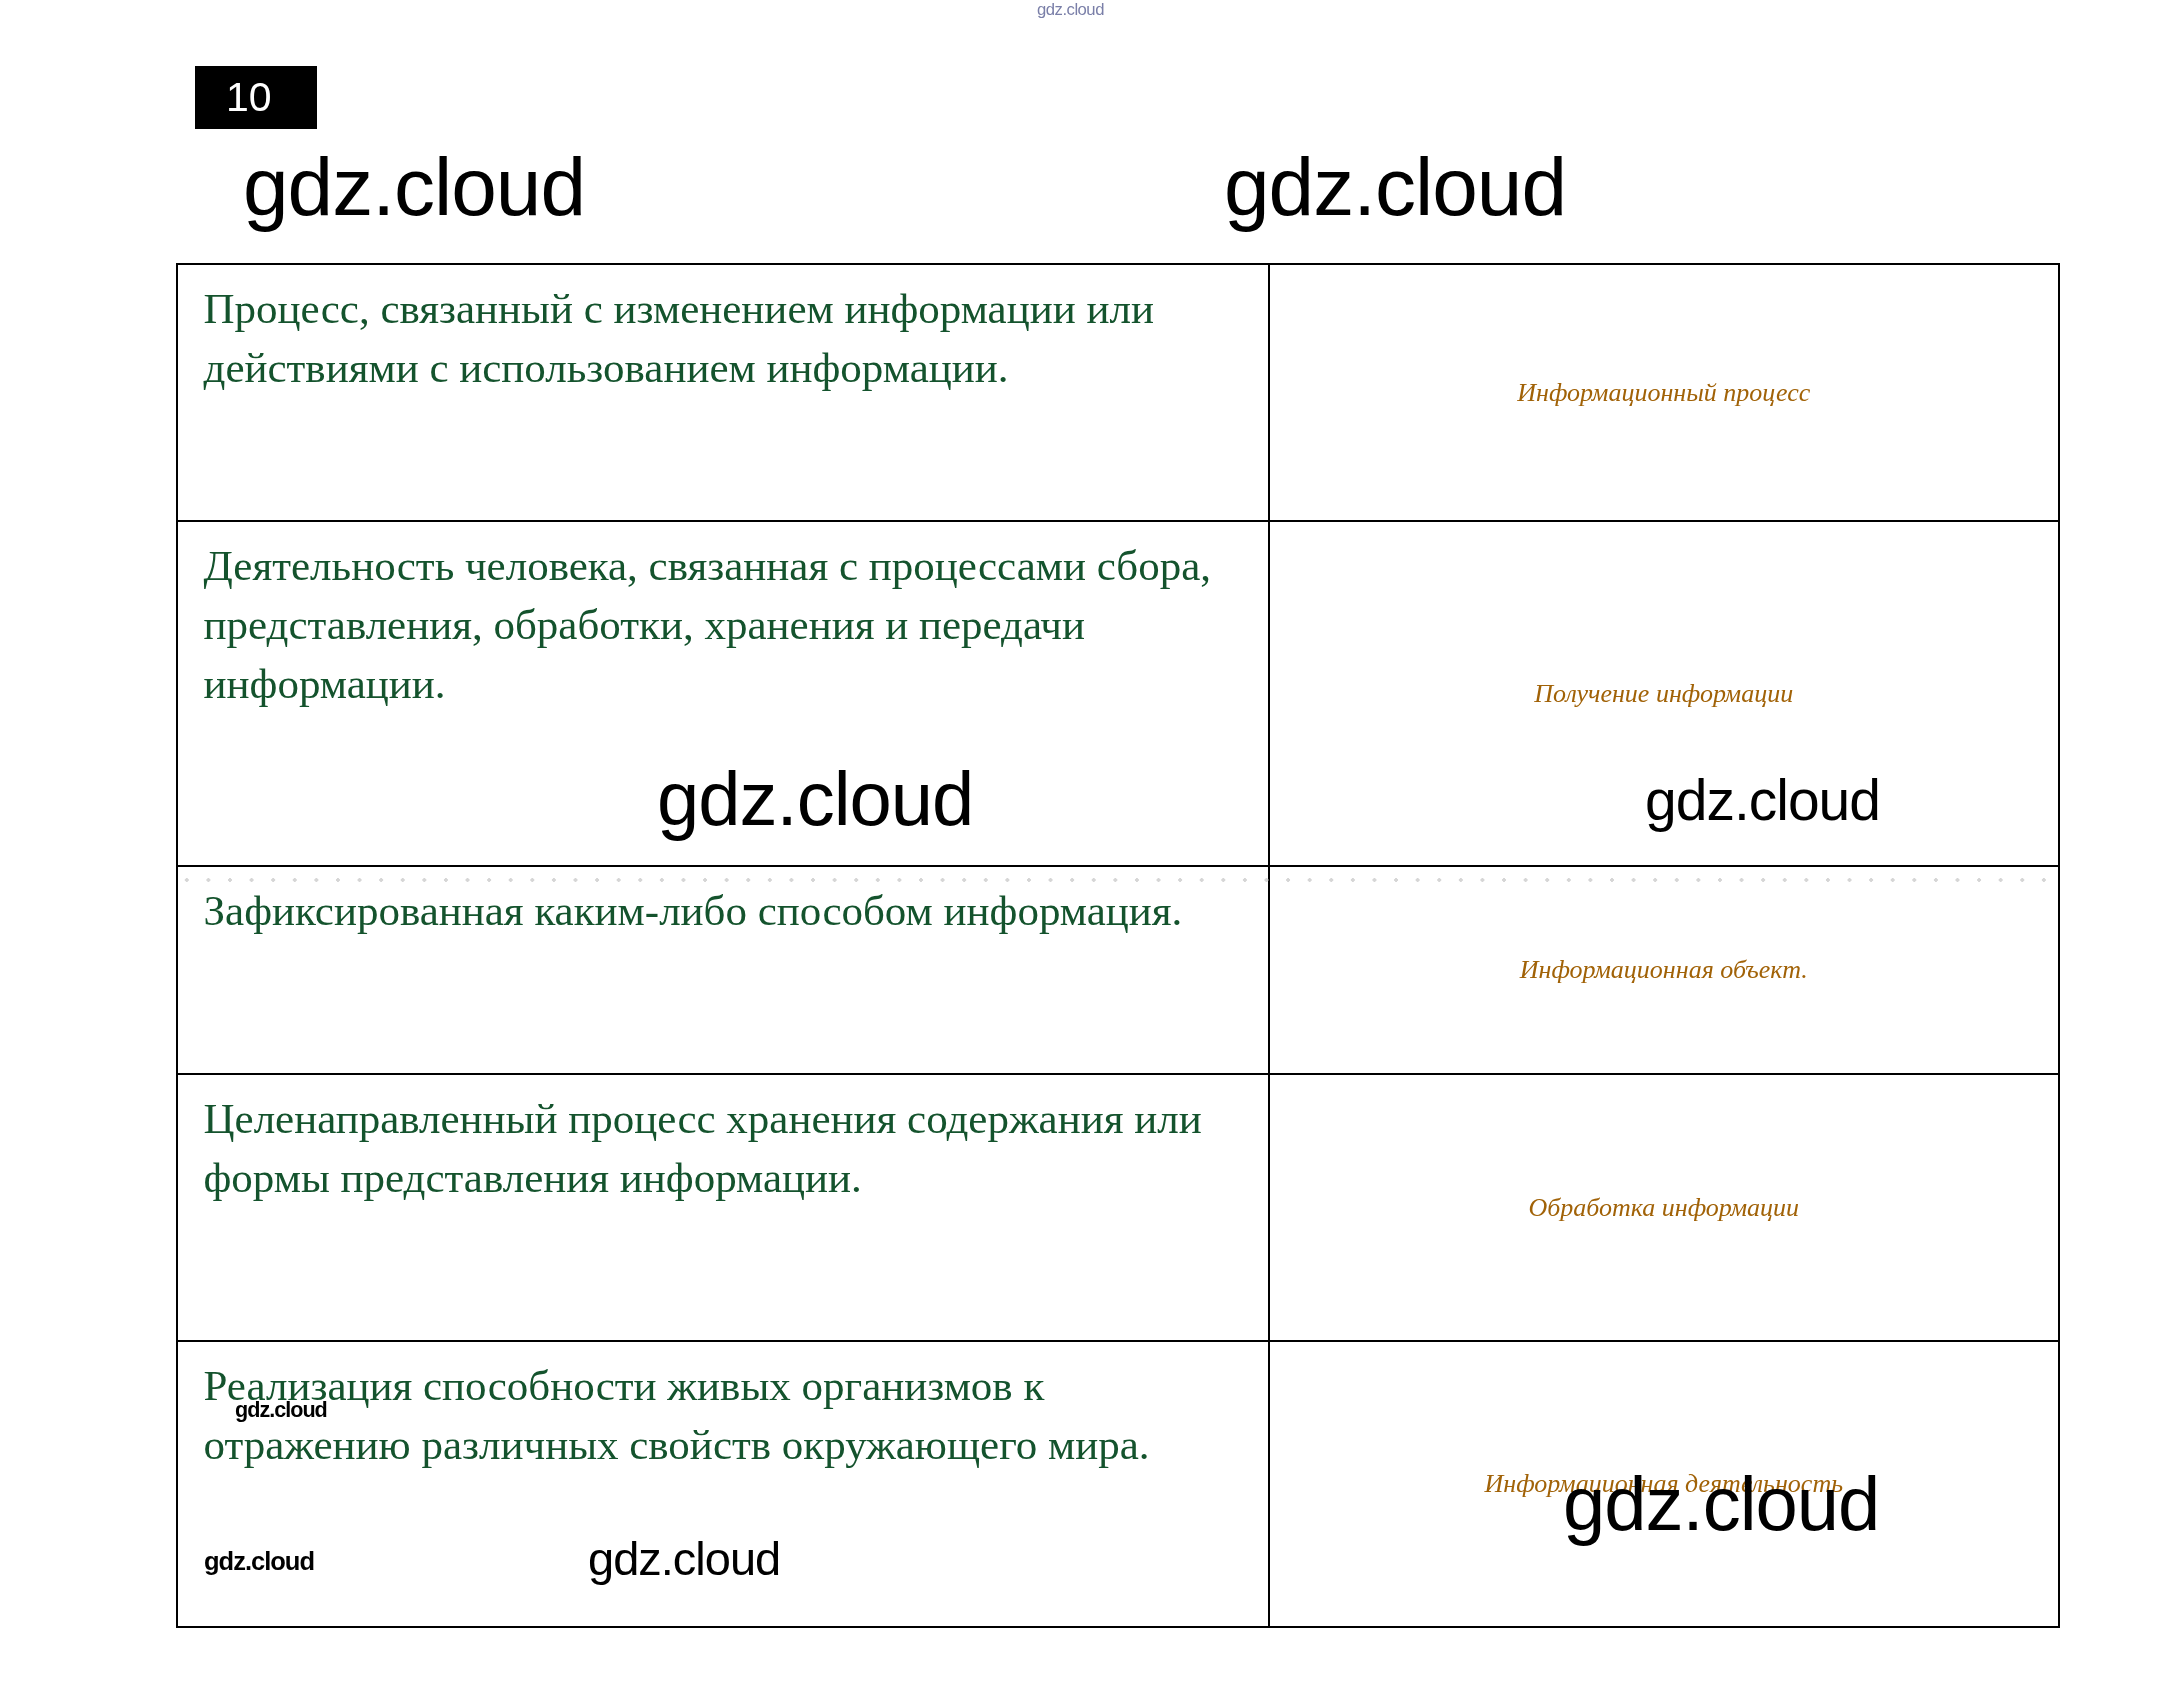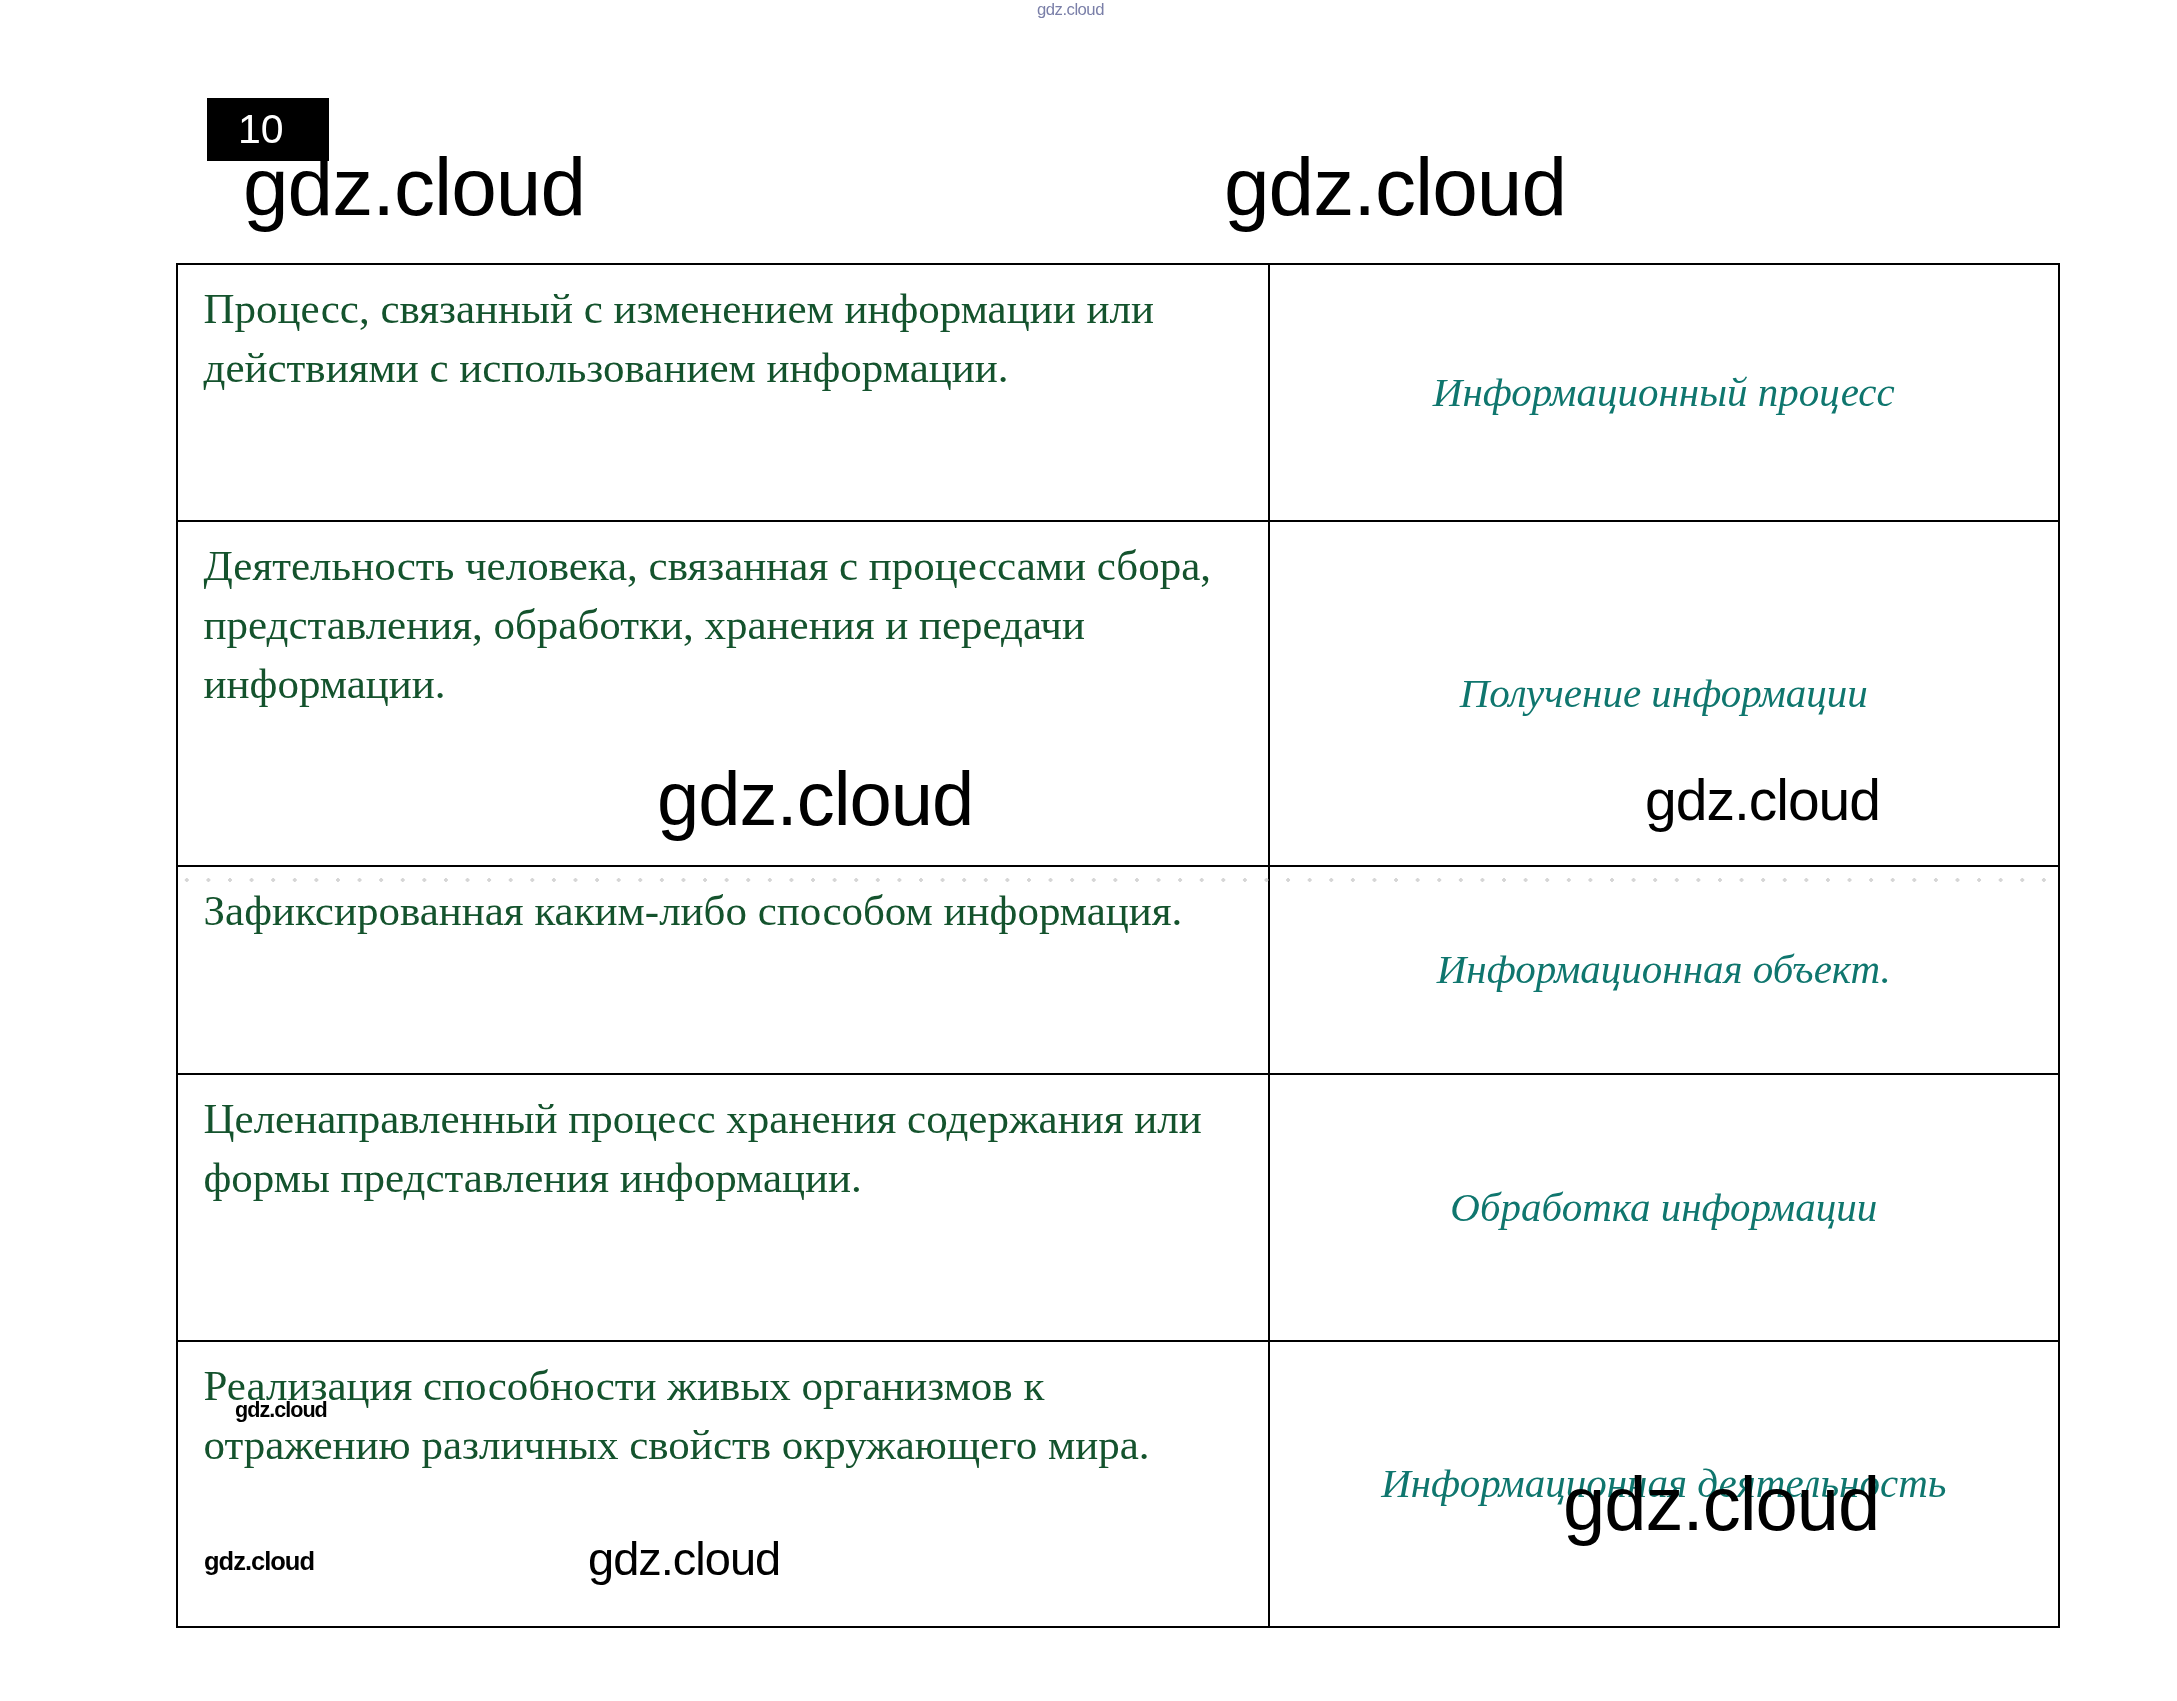--- a/index.html
+++ b/index.html
@@ -22,34 +22,33 @@
     left: 1037px;
     font-family: "Liberation Sans", sans-serif;
     font-size: 16.7px;
     color: #7a7fa8;
     letter-spacing: -0.5px;
   }
 
   
   .page-badge {
     position: absolute;
-    top: 98px;
+    top: 66px;
     left: 195px;
     width: 122px;
     height: 63px;
     background: #000000;
     color: #ffffff;
     font-family: "Liberation Sans", sans-serif;
     font-size: 41px;
     display: flex;
     align-items: center;
     justify-content: flex-start;
     padding-left: 31px;
     box-sizing: border-box;
-    margin-left: 12px;
   }
 
   
   .wm-big {
     position: absolute;
     font-family: "Liberation Sans", sans-serif;
     font-weight: 400;
     color: #000000;
     white-space: nowrap;
     letter-spacing: -1px;
@@ -97,23 +96,23 @@
     font-family: "Liberation Serif", serif;
     font-size: 43px;
     line-height: 1.38;
     color: #14532d;
     vertical-align: top;
   }
   td.term-def { vertical-align: top; }
   .term-ans {
     font-family: "Liberation Serif", serif;
     font-style: italic;
-    font-size: 41px;
+    font-size: 26px;
     line-height: 1.35;
-    color: #0f766e;
+    color: #a16207;
     text-align: center;
   }
 
   
   .r1 td { height: 257px; }
   .r2 td { height: 345px; margin-top: 9px; }
   .r3 td { height: 208px; }
   .r4 td { height: 267px; }
   .r5 td { height: 286px; }
 </style>

